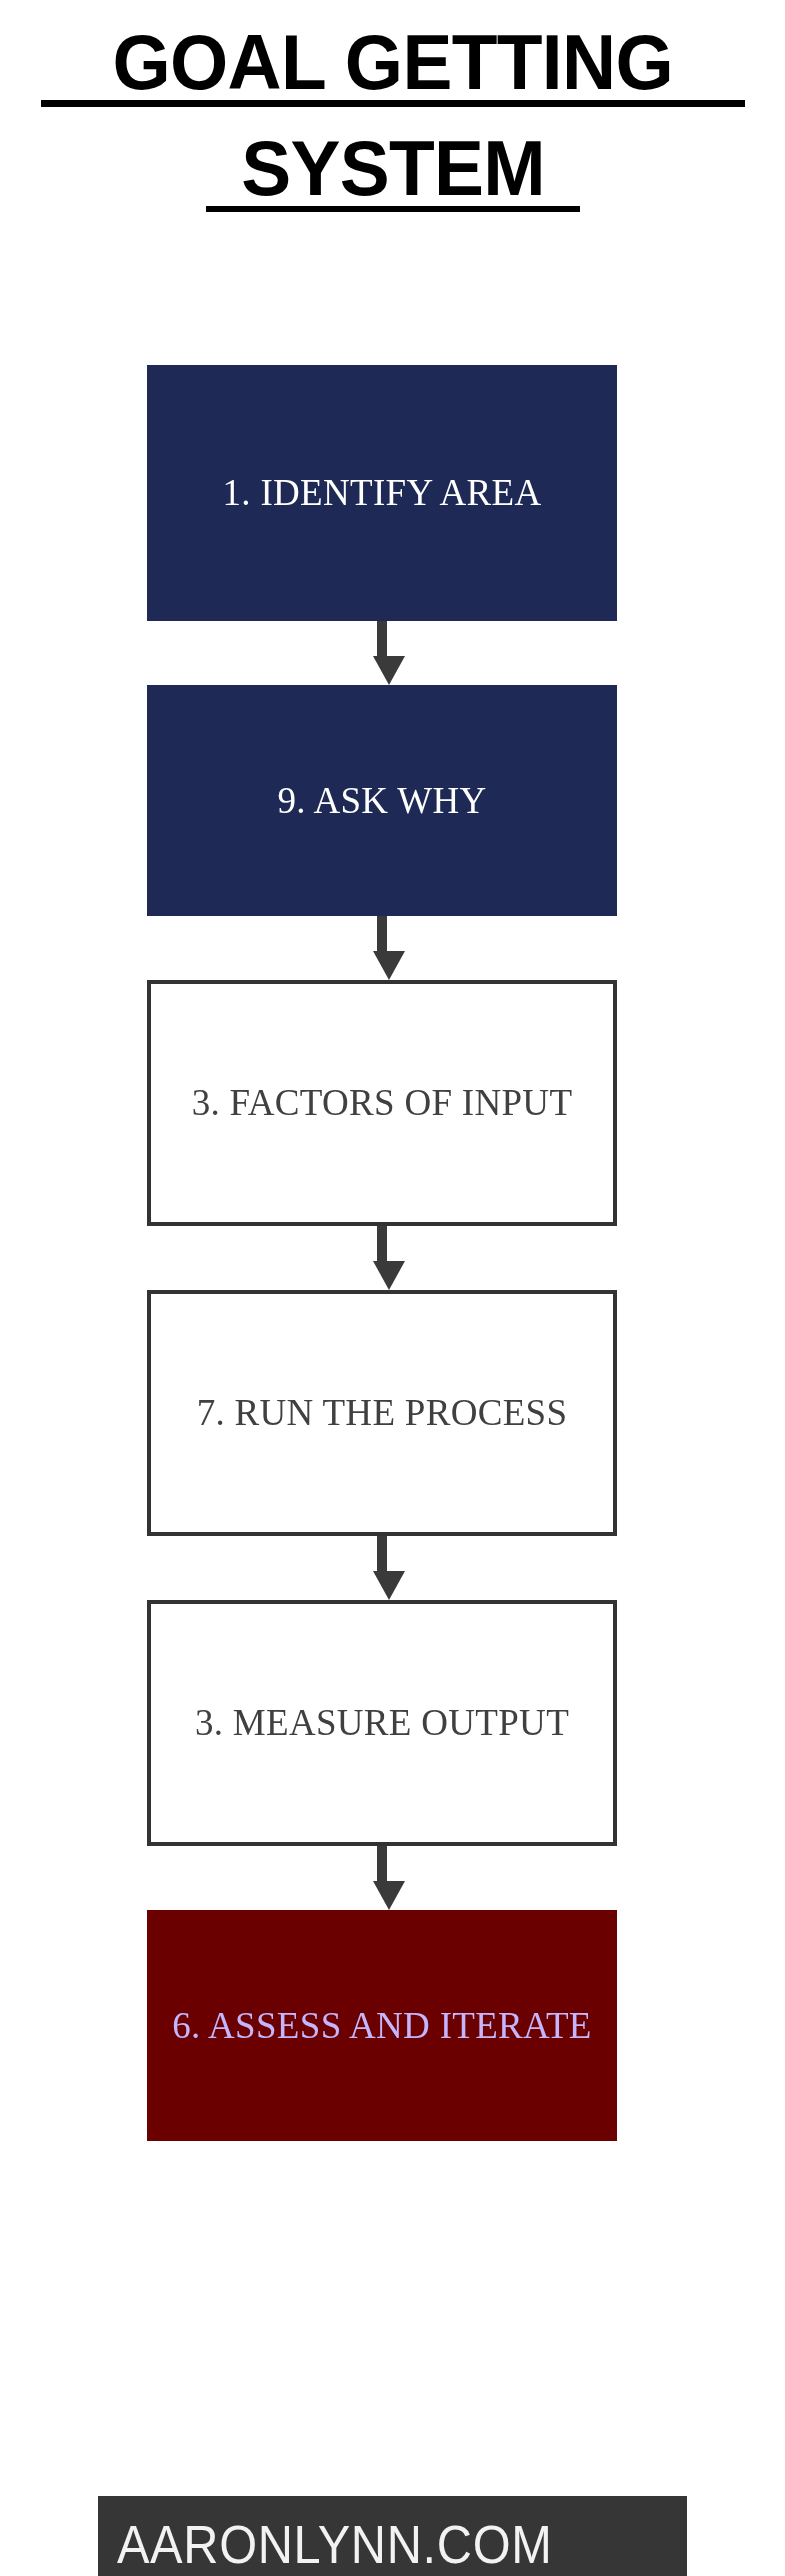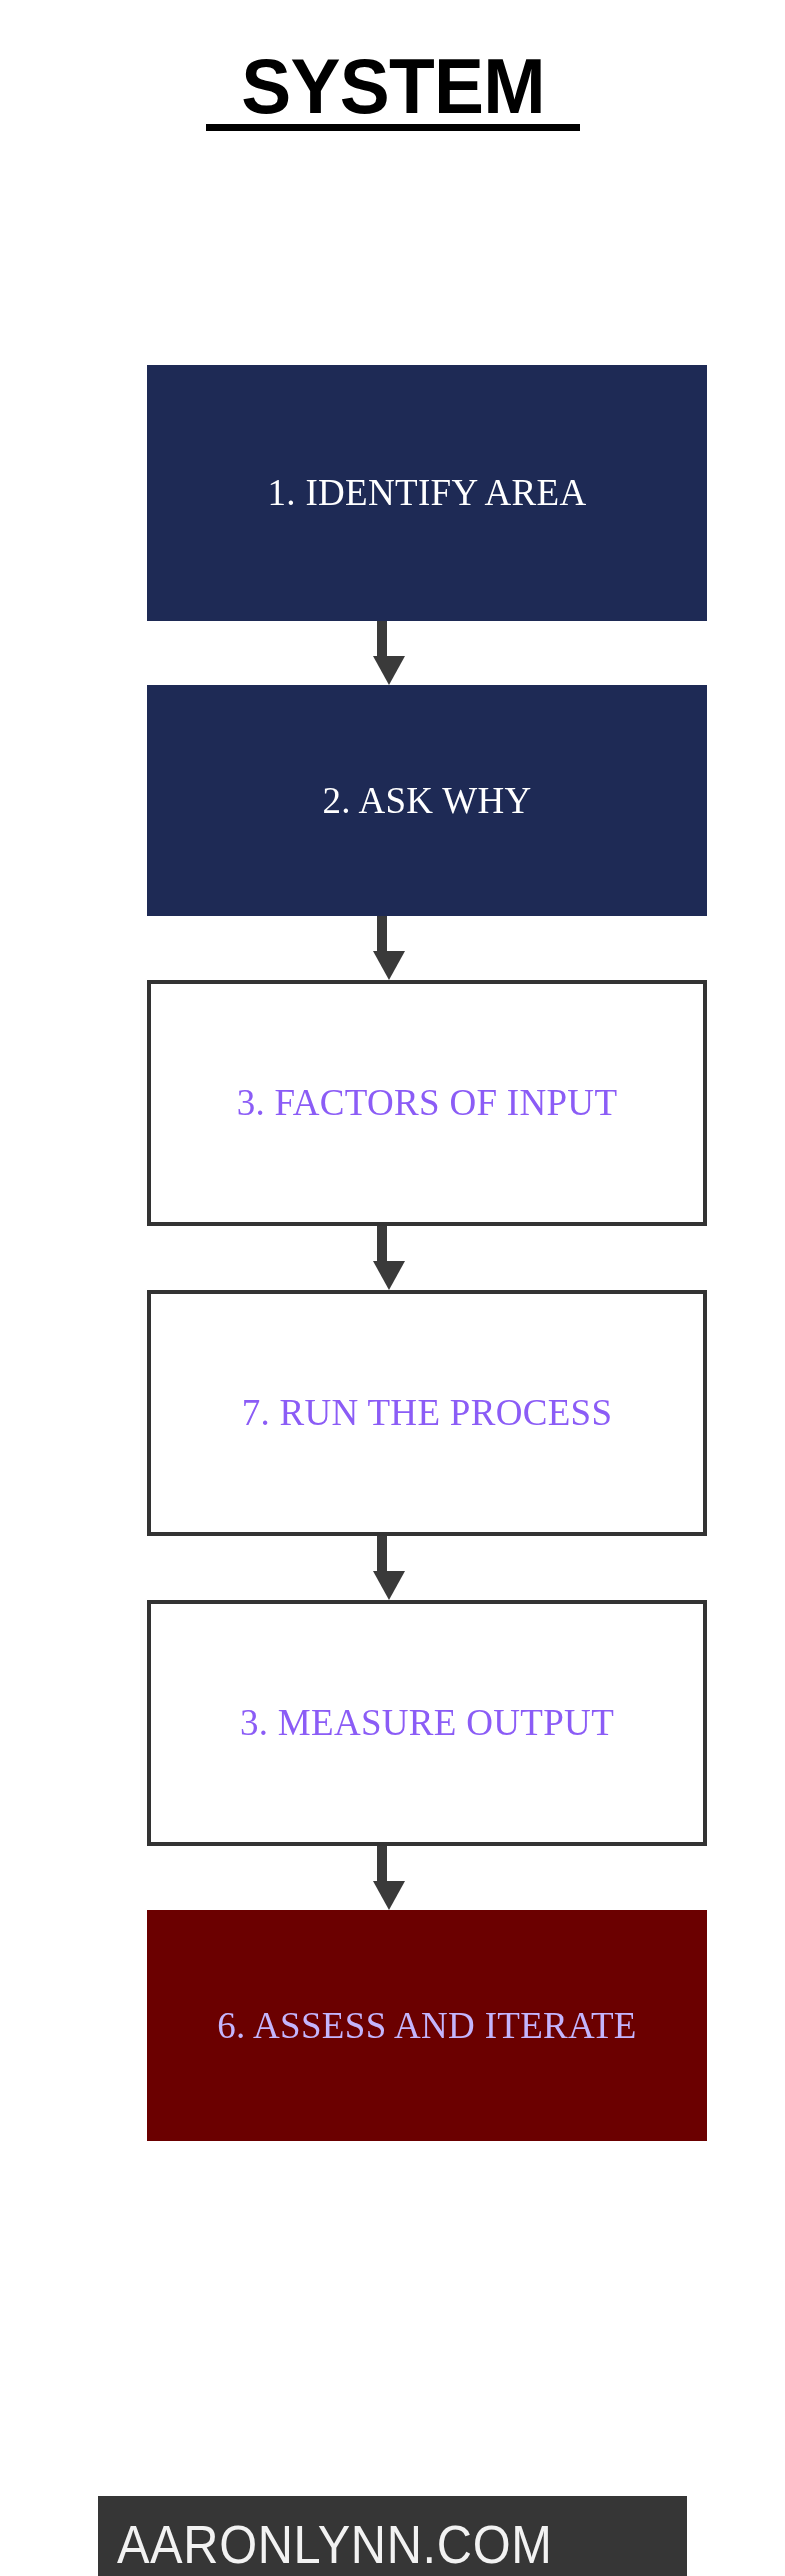--- a/index.html
+++ b/index.html
@@ -59,21 +59,21 @@
   
   .flow {
     position: absolute;
     top: 365px;
     left: 147px;
     width: 470px;
   }
 
   .node {
     box-sizing: border-box;
-    width: 560px;
+    width: 470px;
     display: flex;
     align-items: center;
     justify-content: center;
     text-align: center;
     font-family: "Liberation Serif", serif;
     font-size: 37px;
     line-height: 1.18;
     letter-spacing: 0.3px;
     padding: 9px 18px;
   }
@@ -87,21 +87,21 @@
     color: #ffffff;
     border: none;
   }
   .node.filled-red {
     background: #6b0000;
     color: #c4b5fd;
     border: none;
   }
   .node.outline {
     background: #ffffff;
-    color: #8b5cf6;
+    color: #404040;
     border: 4.9px solid #333333;
   }
 
   
   .connector {
     width: 470px;
     display: flex;
     justify-content: center;
     align-items: flex-start;
   }
@@ -146,40 +146,44 @@
     transform-origin: center;
     white-space: nowrap;
   }
 </style>
 </head>
 <body>
 
 <div id="page">
 
   <div class="title-block">
+    <span class="title-line title-line-1">
+      <span class="title-text">GOAL GETTING</span>
+      <span class="title-rule"></span>
+    </span>
     <span class="title-line title-line-2">
       <span class="title-text">SYSTEM</span>
       <span class="title-rule"></span>
     </span>
   </div>
 
   <div class="flow">
 
     <div class="node filled-navy" style="height:256px">
       <span class="node-label">1. IDENTIFY AREA</span>
     </div>
     <div class="connector" style="height:64px">
       <div class="arrow">
         <div class="arrow-shaft" style="height:35px"></div>
         <div class="arrow-head"></div>
       </div>
     </div>
 
     <div class="node filled-navy" style="height:231px">
-      <span class="node-label">2. ASK WHY</span>
+      <span class="node-label">9. ASK WHY</span>
     </div>
     <div class="connector" style="height:64px">
       <div class="arrow">
         <div class="arrow-shaft" style="height:35px"></div>
         <div class="arrow-head"></div>
       </div>
     </div>
 
     <div class="node outline" style="height:246px">
       <span class="node-label">3. FACTORS OF INPUT</span>

